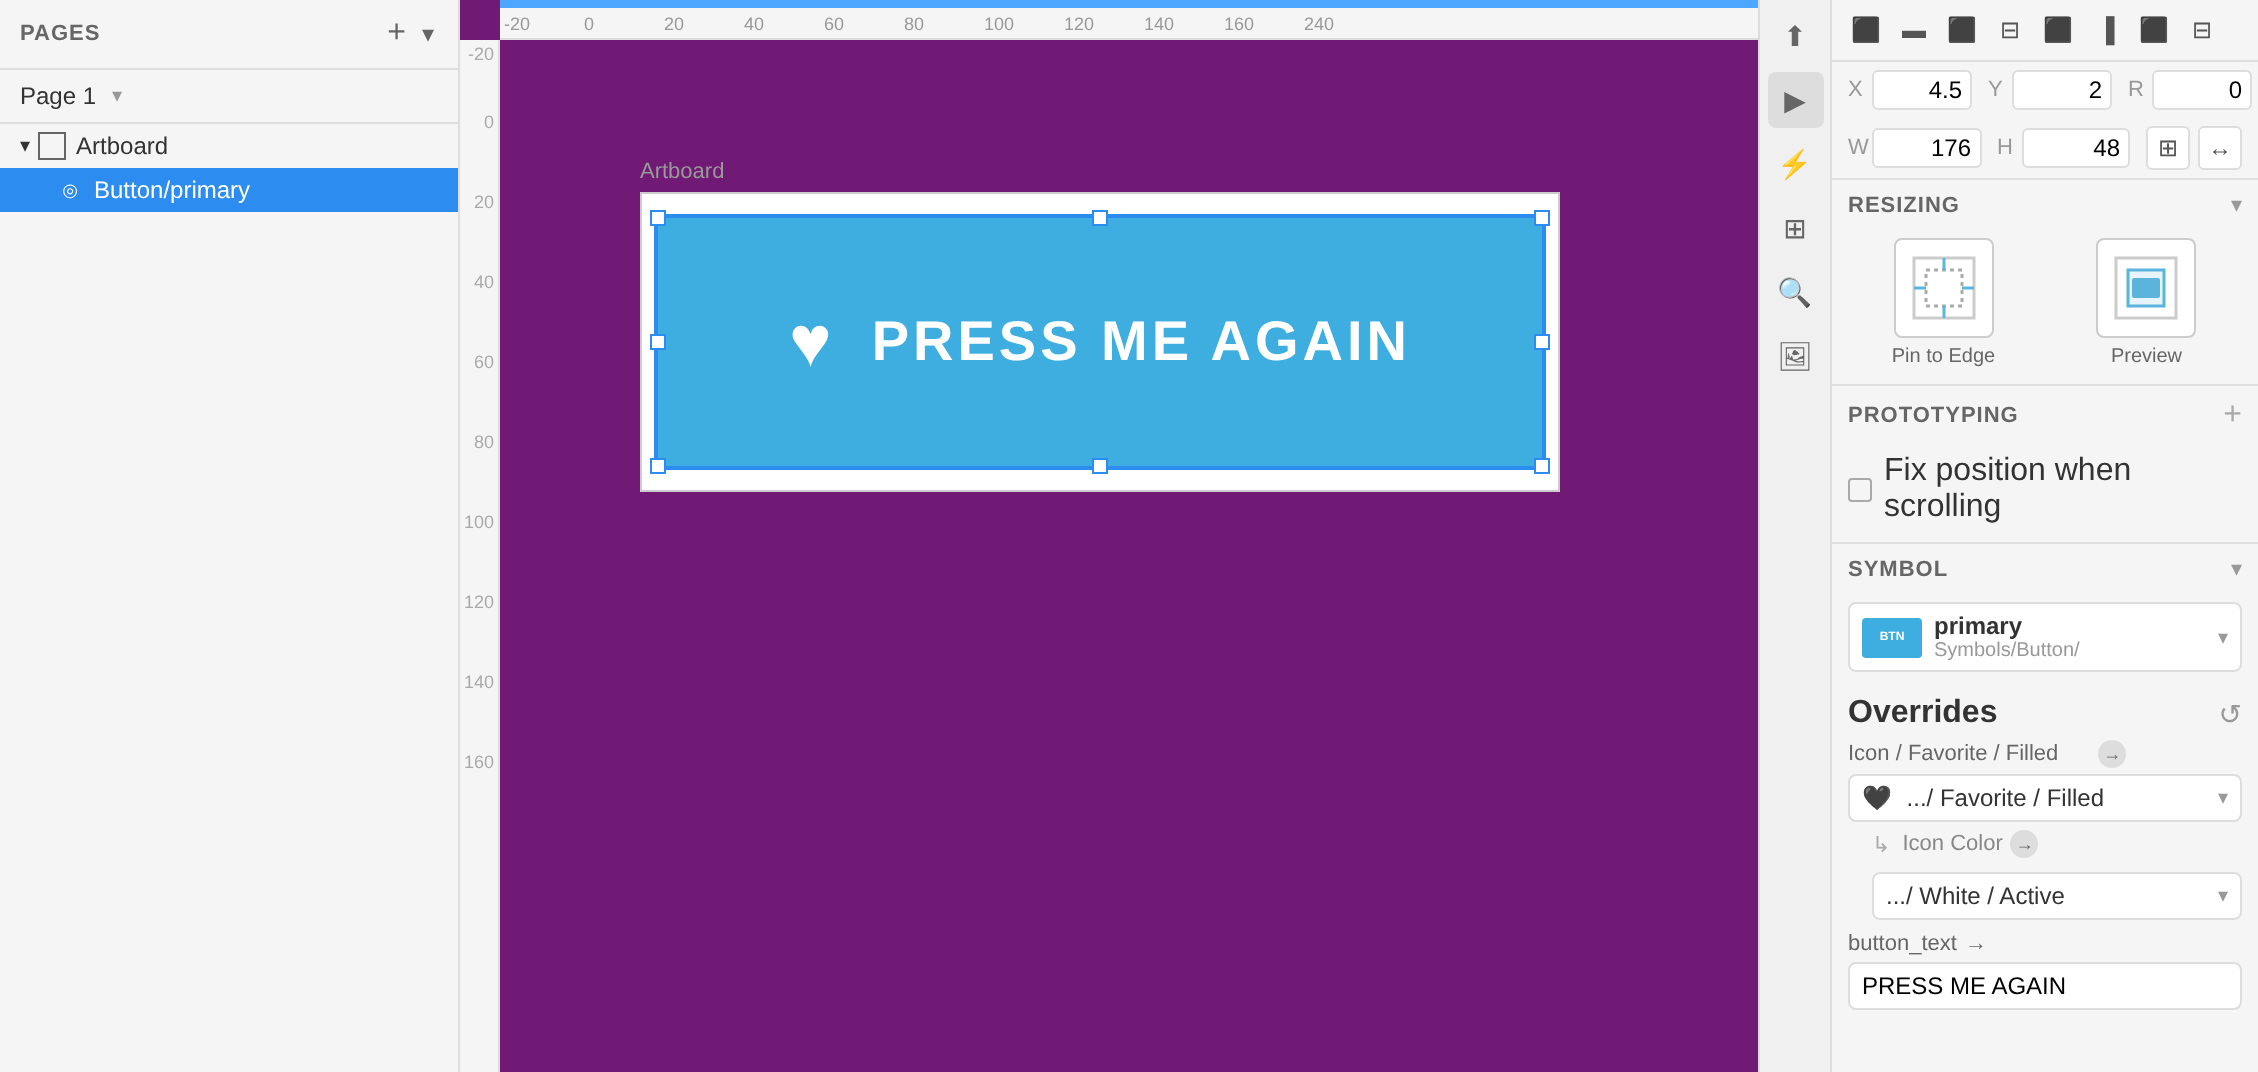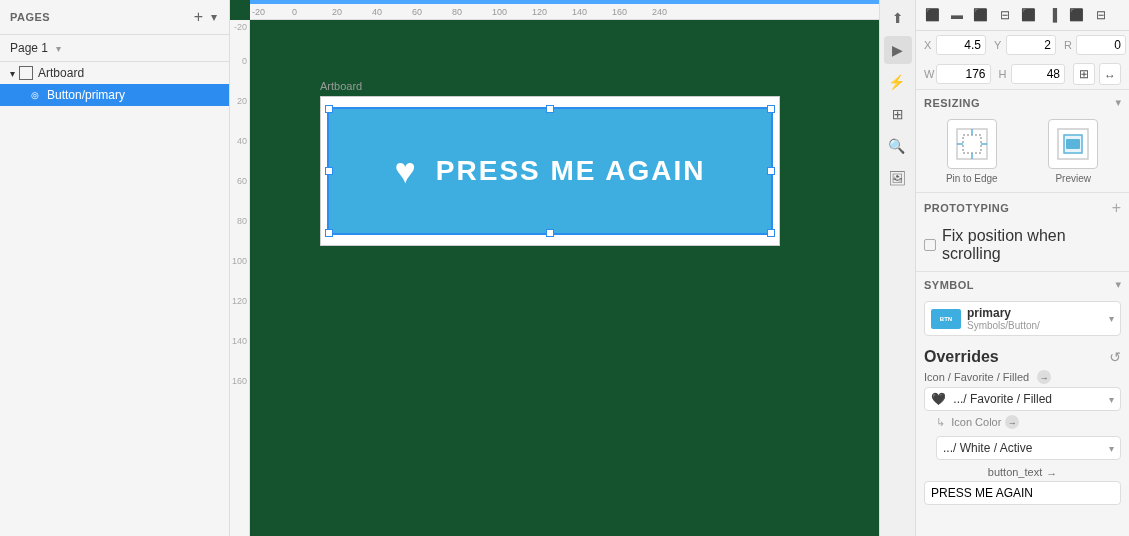--- a/index.html
+++ b/index.html
@@ -90,21 +90,21 @@
     }
     .layer-symbol-icon::after {
       content: '◎';
       color: white;
       font-size: 9px;
     }
 
     
     .canvas-area {
       flex: 1;
-      background: #14532d;
+      background: #701a75;
       position: relative;
       overflow: hidden;
     }
     .ruler-top {
       position: absolute;
       top: 0;
       left: 20px;
       right: 0;
       height: 20px;
       background: #f5f5f5;
@@ -447,21 +447,21 @@
     }
     .override-group {
       margin-bottom: 6px;
     }
     .override-label {
       font-size: 11px;
       color: #666;
       margin-bottom: 3px;
       display: flex;
       align-items: center;
-      gap: 8px;
+      gap: 20px;
     }
     .override-label .go-icon {
       width: 14px;
       height: 14px;
       border-radius: 50%;
       background: #ddd;
       display: flex;
       align-items: center;
       justify-content: center;
       font-size: 9px;
@@ -521,21 +521,20 @@
     .button-text-group {
       margin-top: 6px;
     }
     .button-text-label {
       font-size: 11px;
       color: #666;
       display: flex;
       align-items: center;
       gap: 4px;
       margin-bottom: 3px;
-      justify-content: center;
     }
     .button-text-input {
       width: 100%;
       border: 1px solid #ddd;
       border-radius: 4px;
       padding: 4px 6px;
       font-size: 12px;
       background: white;
     }
     .ruler-tick-left {

